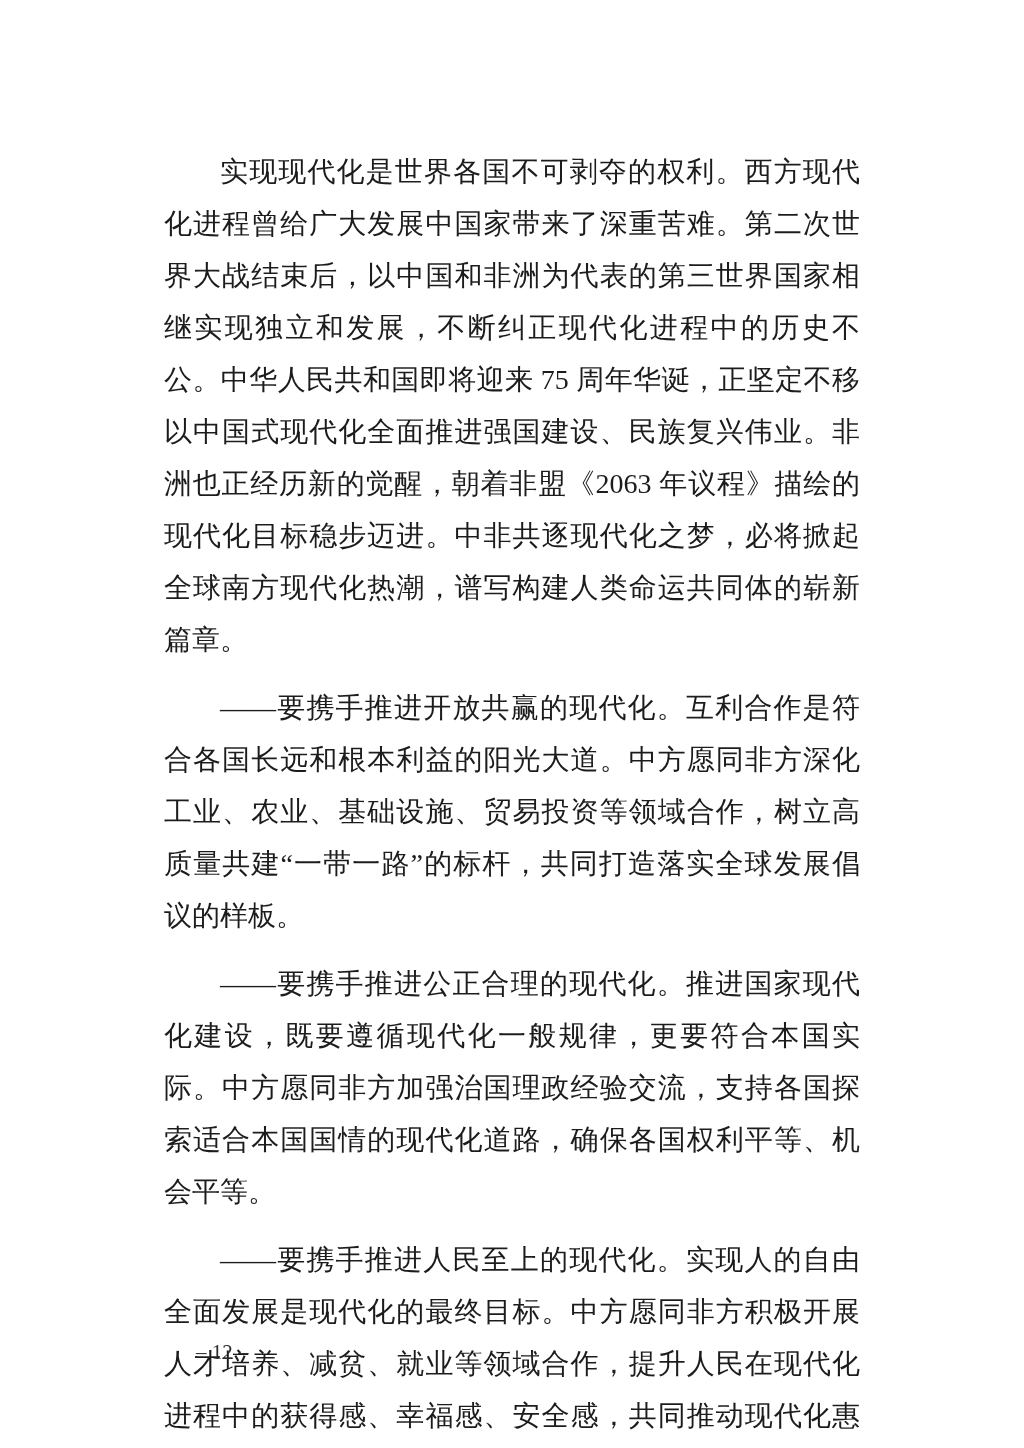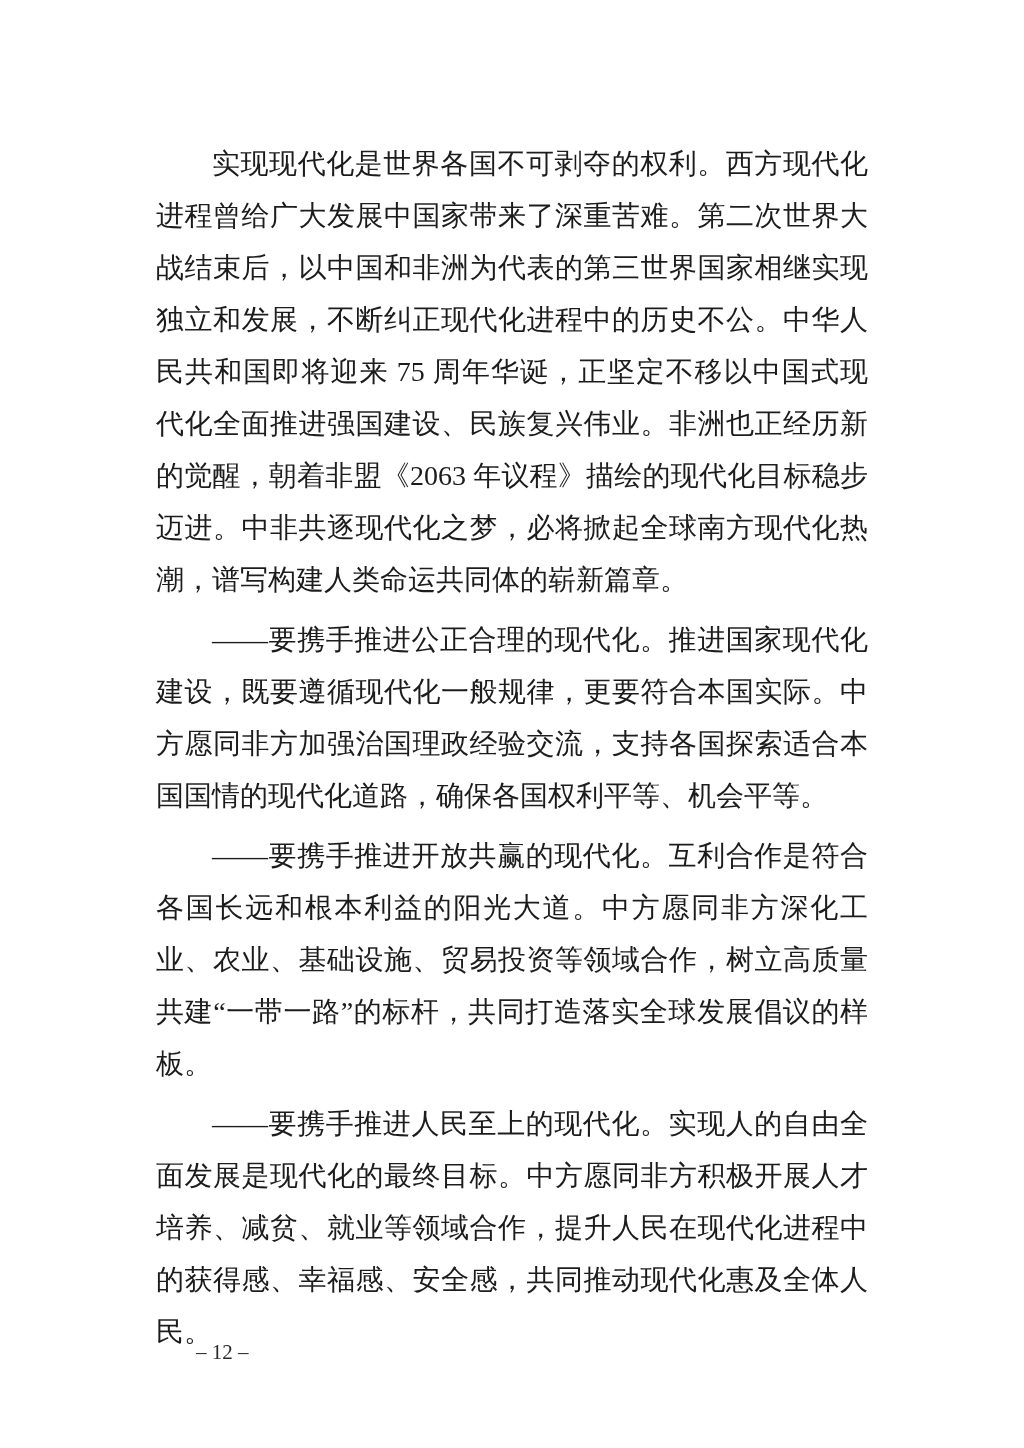--- a/index.html
+++ b/index.html
@@ -20,21 +20,21 @@
     inset: 0;
     background: #ffffff;
   }
   .content {
     position: absolute;
     left: 148px;
     top: 130px;
     width: 728px;
   }
   .content p {
-    margin: 8px;
+    margin: 16px;
     padding: 0;
     font-size: 28px;
     line-height: 52px;
     color: #1c1c1c;
     text-align: justify;
     text-justify: inter-ideograph;
     text-indent: 2em;
     letter-spacing: 0;
     font-weight: 400;
   }
@@ -47,21 +47,21 @@
     font-family: "Liberation Serif", "DejaVu Serif", serif;
     margin-left: 40px;
   }
 </style>
 </head>
 <body>
 
 <div class="page">
   <main class="content">
     <p>实现现代化是世界各国不可剥夺的权利。西方现代化进程曾给广大发展中国家带来了深重苦难。第二次世界大战结束后，以中国和非洲为代表的第三世界国家相继实现独立和发展，不断纠正现代化进程中的历史不公。中华人民共和国即将迎来 75 周年华诞，正坚定不移以中国式现代化全面推进强国建设、民族复兴伟业。非洲也正经历新的觉醒，朝着非盟《2063 年议程》描绘的现代化目标稳步迈进。中非共逐现代化之梦，必将掀起全球南方现代化热潮，谱写构建人类命运共同体的崭新篇章。</p>
+    <p>——要携手推进开放共赢的现代化。互利合作是符合各国长远和根本利益的阳光大道。中方愿同非方深化工业、农业、基础设施、贸易投资等领域合作，树立高质量共建“一带一路”的标杆，共同打造落实全球发展倡议的样板。</p>
     <p>——要携手推进公正合理的现代化。推进国家现代化建设，既要遵循现代化一般规律，更要符合本国实际。中方愿同非方加强治国理政经验交流，支持各国探索适合本国国情的现代化道路，确保各国权利平等、机会平等。</p>
-    <p>——要携手推进开放共赢的现代化。互利合作是符合各国长远和根本利益的阳光大道。中方愿同非方深化工业、农业、基础设施、贸易投资等领域合作，树立高质量共建“一带一路”的标杆，共同打造落实全球发展倡议的样板。</p>
     <p>——要携手推进人民至上的现代化。实现人的自由全面发展是现代化的最终目标。中方愿同非方积极开展人才培养、减贫、就业等领域合作，提升人民在现代化进程中的获得感、幸福感、安全感，共同推动现代化惠及全体人民。</p>
   </main>
 
   <footer class="page-footer">
     <span>– 12 –</span>
   </footer>
 </div>
 
 </body></html>

